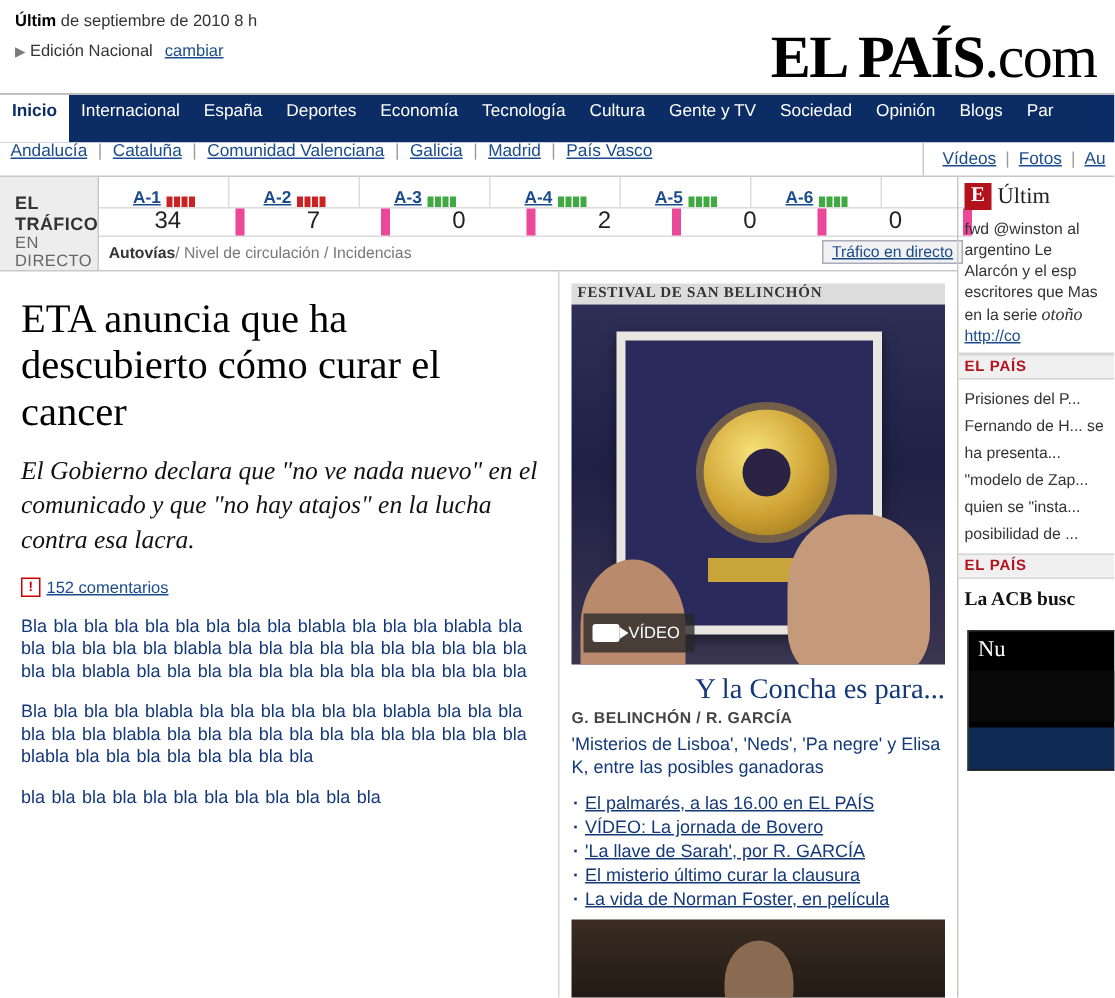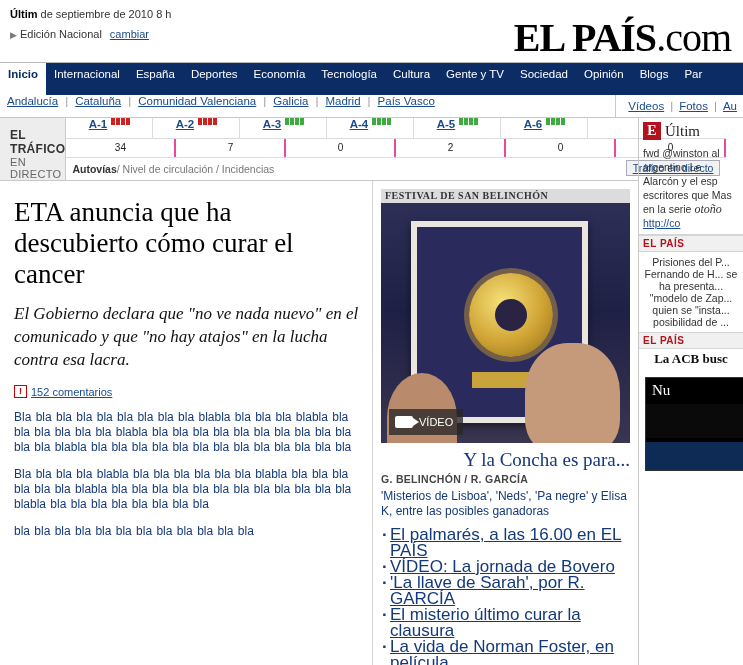--- a/index.html
+++ b/index.html
@@ -169,21 +169,21 @@
   }
   .road-row {
     display: flex;
     border-bottom: 1px solid #dcdcdc;
     height: 20px;
     align-items: center;
   }
   .road-cell {
     width: 87px;
     display: flex;
-    align-items: flex-start;
+    align-items: flex-end;
     justify-content: center;
     gap: 4px;
     border-right: 1px solid #dcdcdc;
     height: 20px;
     box-sizing: border-box;
   }
   .road-cell .rname {
     color: #1a4b8c;
     font-weight: bold;
     font-size: 11.5px;
@@ -191,25 +191,25 @@
   }
   .pips { display: inline-flex; gap: 1px; }
   .pip { width: 4px; height: 7px; display: inline-block; }
   .num-row {
     display: flex;
     height: 18px;
     align-items: center;
     border-bottom: 1px solid #dcdcdc;
   }
   .num-cell {
-    width: 110px;
+    width: 97px;
     text-align: center;
-    font-size: 10px;
+    font-size: 16px;
     color: #222;
-    border-right: 2px solid #ec4899;
+    border-right: 6px solid #ec4899;
     height: 18px;
     line-height: 18px;
     box-sizing: border-box;
   }
   .traffic-foot {
     height: 21px;
     display: flex;
     align-items: center;
     font-size: 10.5px;
     color: #777;
@@ -400,21 +400,21 @@
     line-height: 15px;
     color: #14397a;
     margin-bottom: 8px;
   }
   ul.links {
     list-style: none;
     margin: 0;
     padding: 0;
   }
   ul.links li {
-    font-size: 17px;
+    font-size: 12px;
     line-height: 16px;
     color: #14397a;
     padding-left: 9px;
     position: relative;
     text-decoration: underline;
   }
   ul.links li:before {
     content: "·";
     position: absolute;
     left: 1px;
@@ -475,23 +475,22 @@
     border-bottom: 1px solid #d5d5d5;
     color: #b3121c;
     font-size: 10px;
     font-weight: bold;
     letter-spacing: .5px;
     padding: 2px 4px;
   }
   .rail-item {
     padding: 4px;
     font-size: 10.5px;
-    line-height: 12px;
+    line-height: 18px;
     color: #333;
-    text-align: center;
   }
   .rail-item .hl {
     font-family: "Liberation Serif", serif;
     font-size: 13px;
     color: #111;
     font-weight: bold;
     display: block;
   }
   .rail-ad {
     margin-top: 8px;

